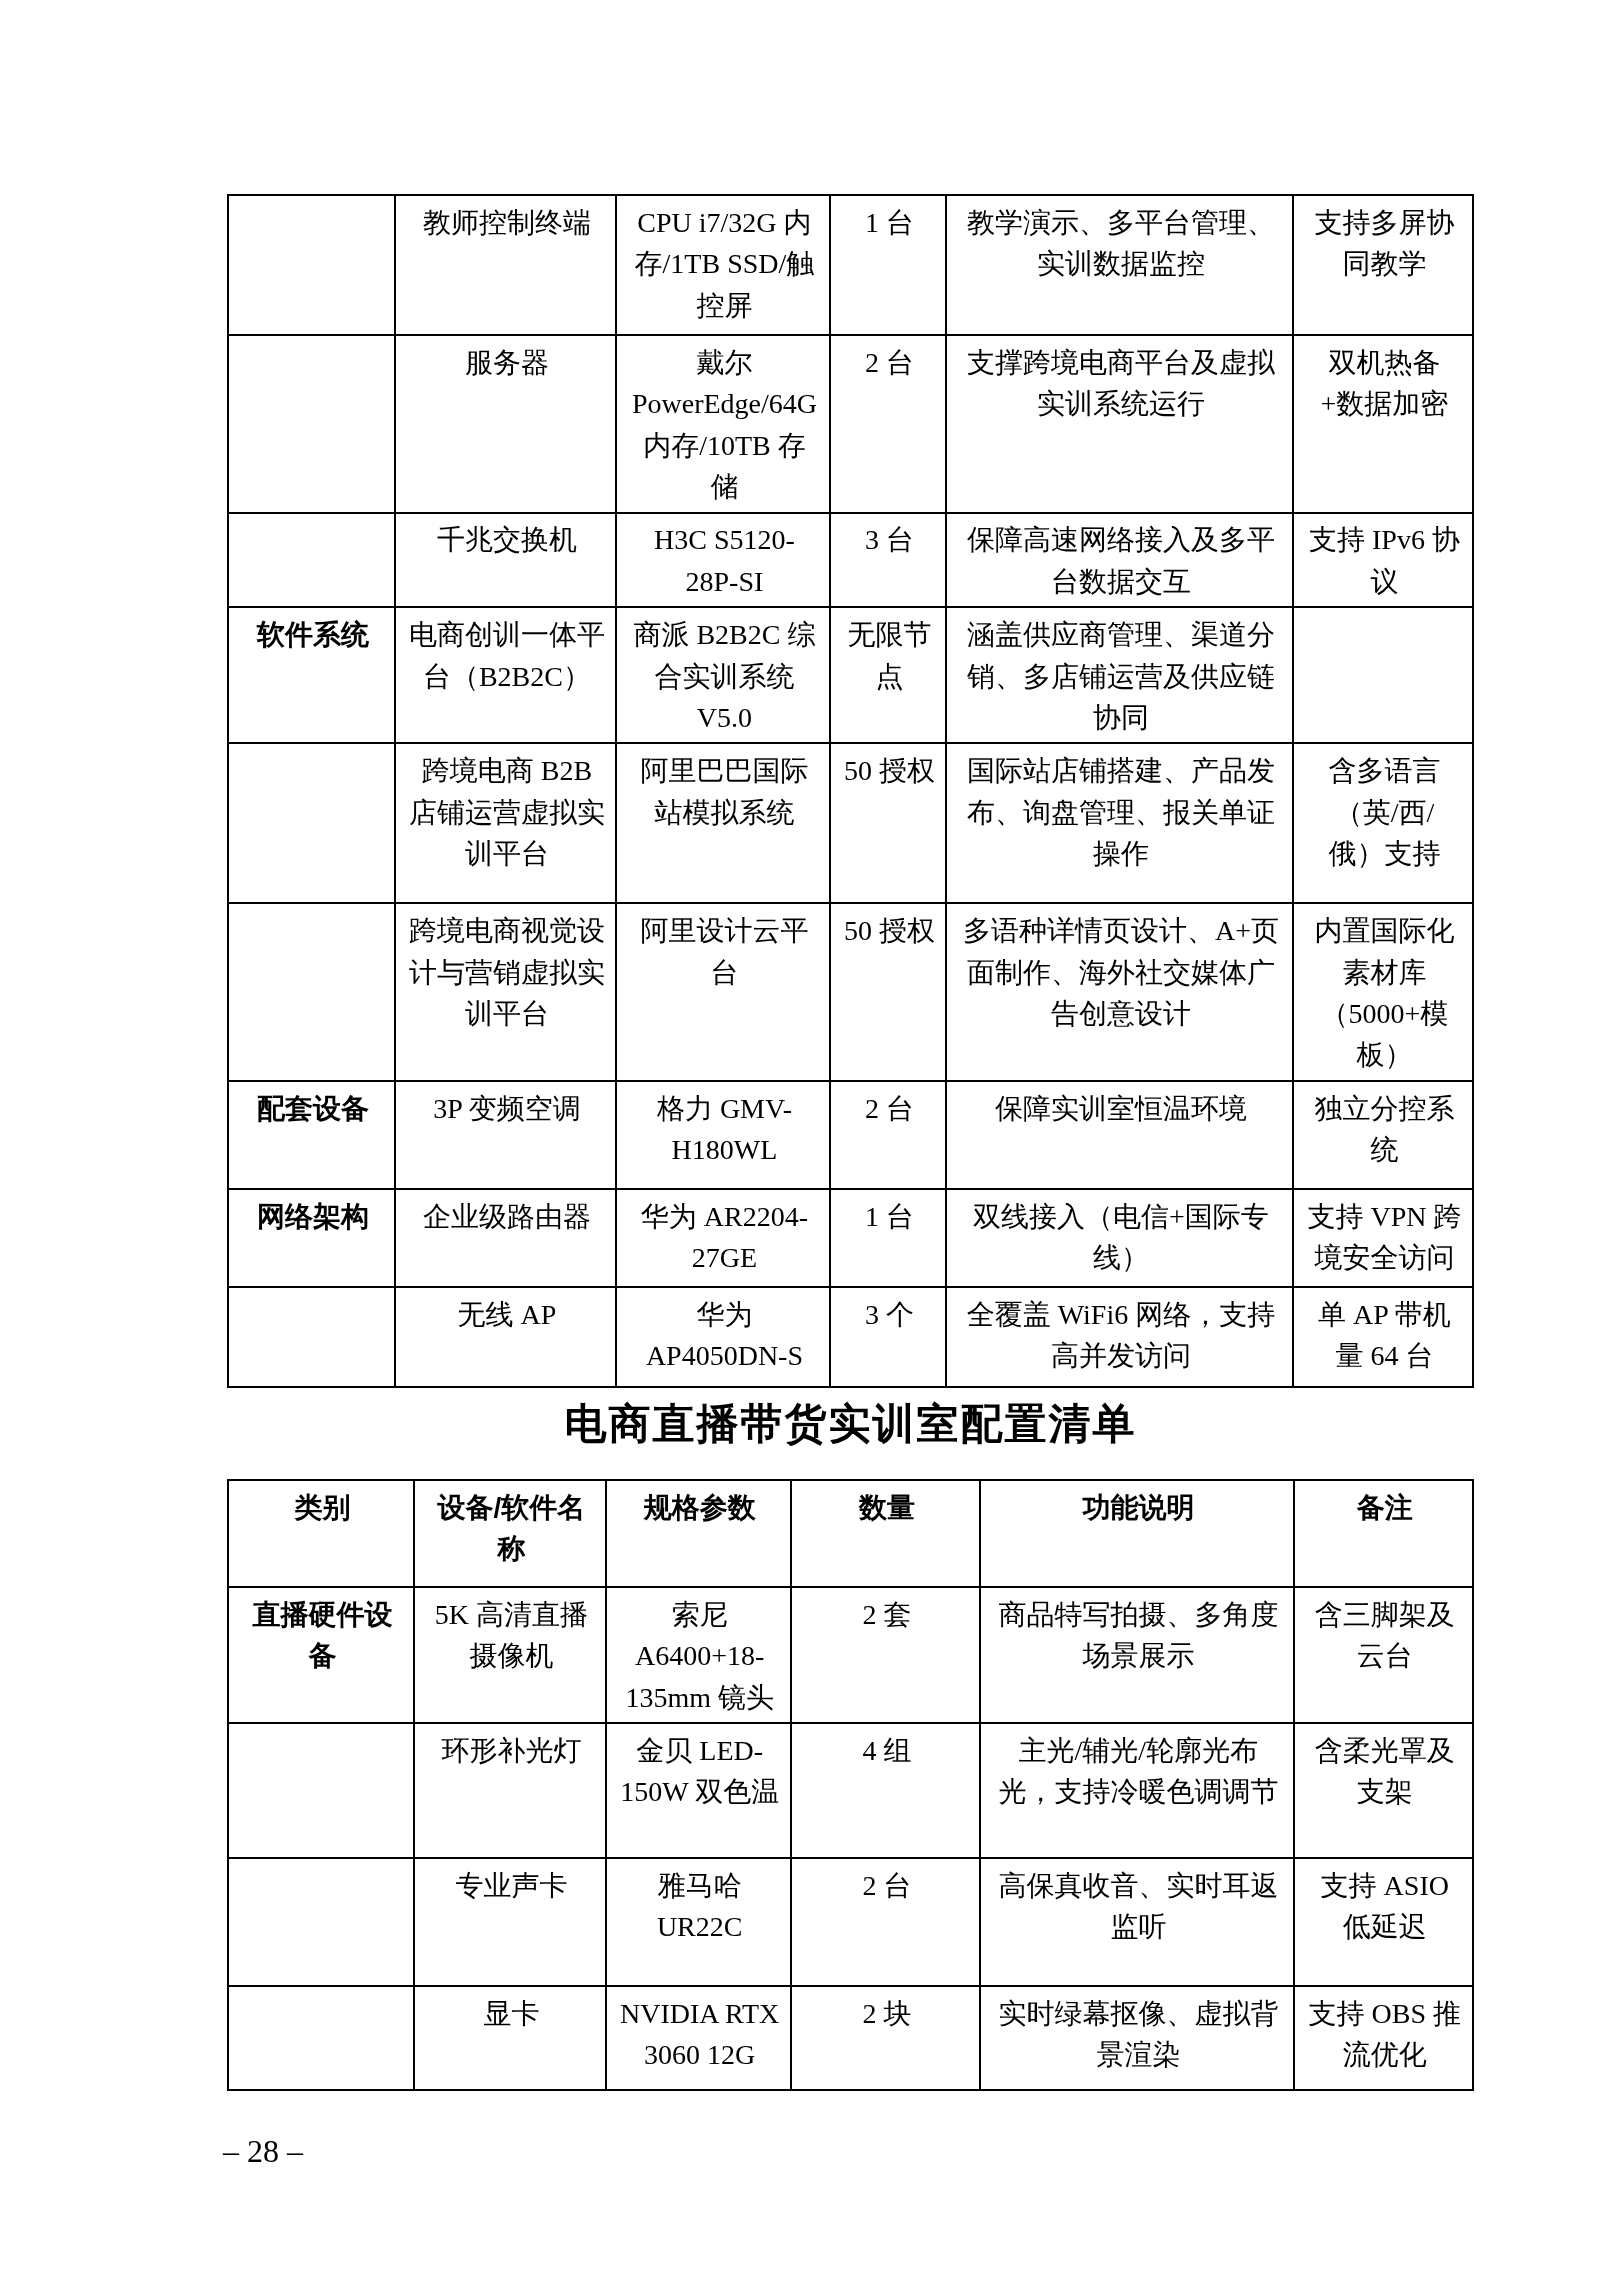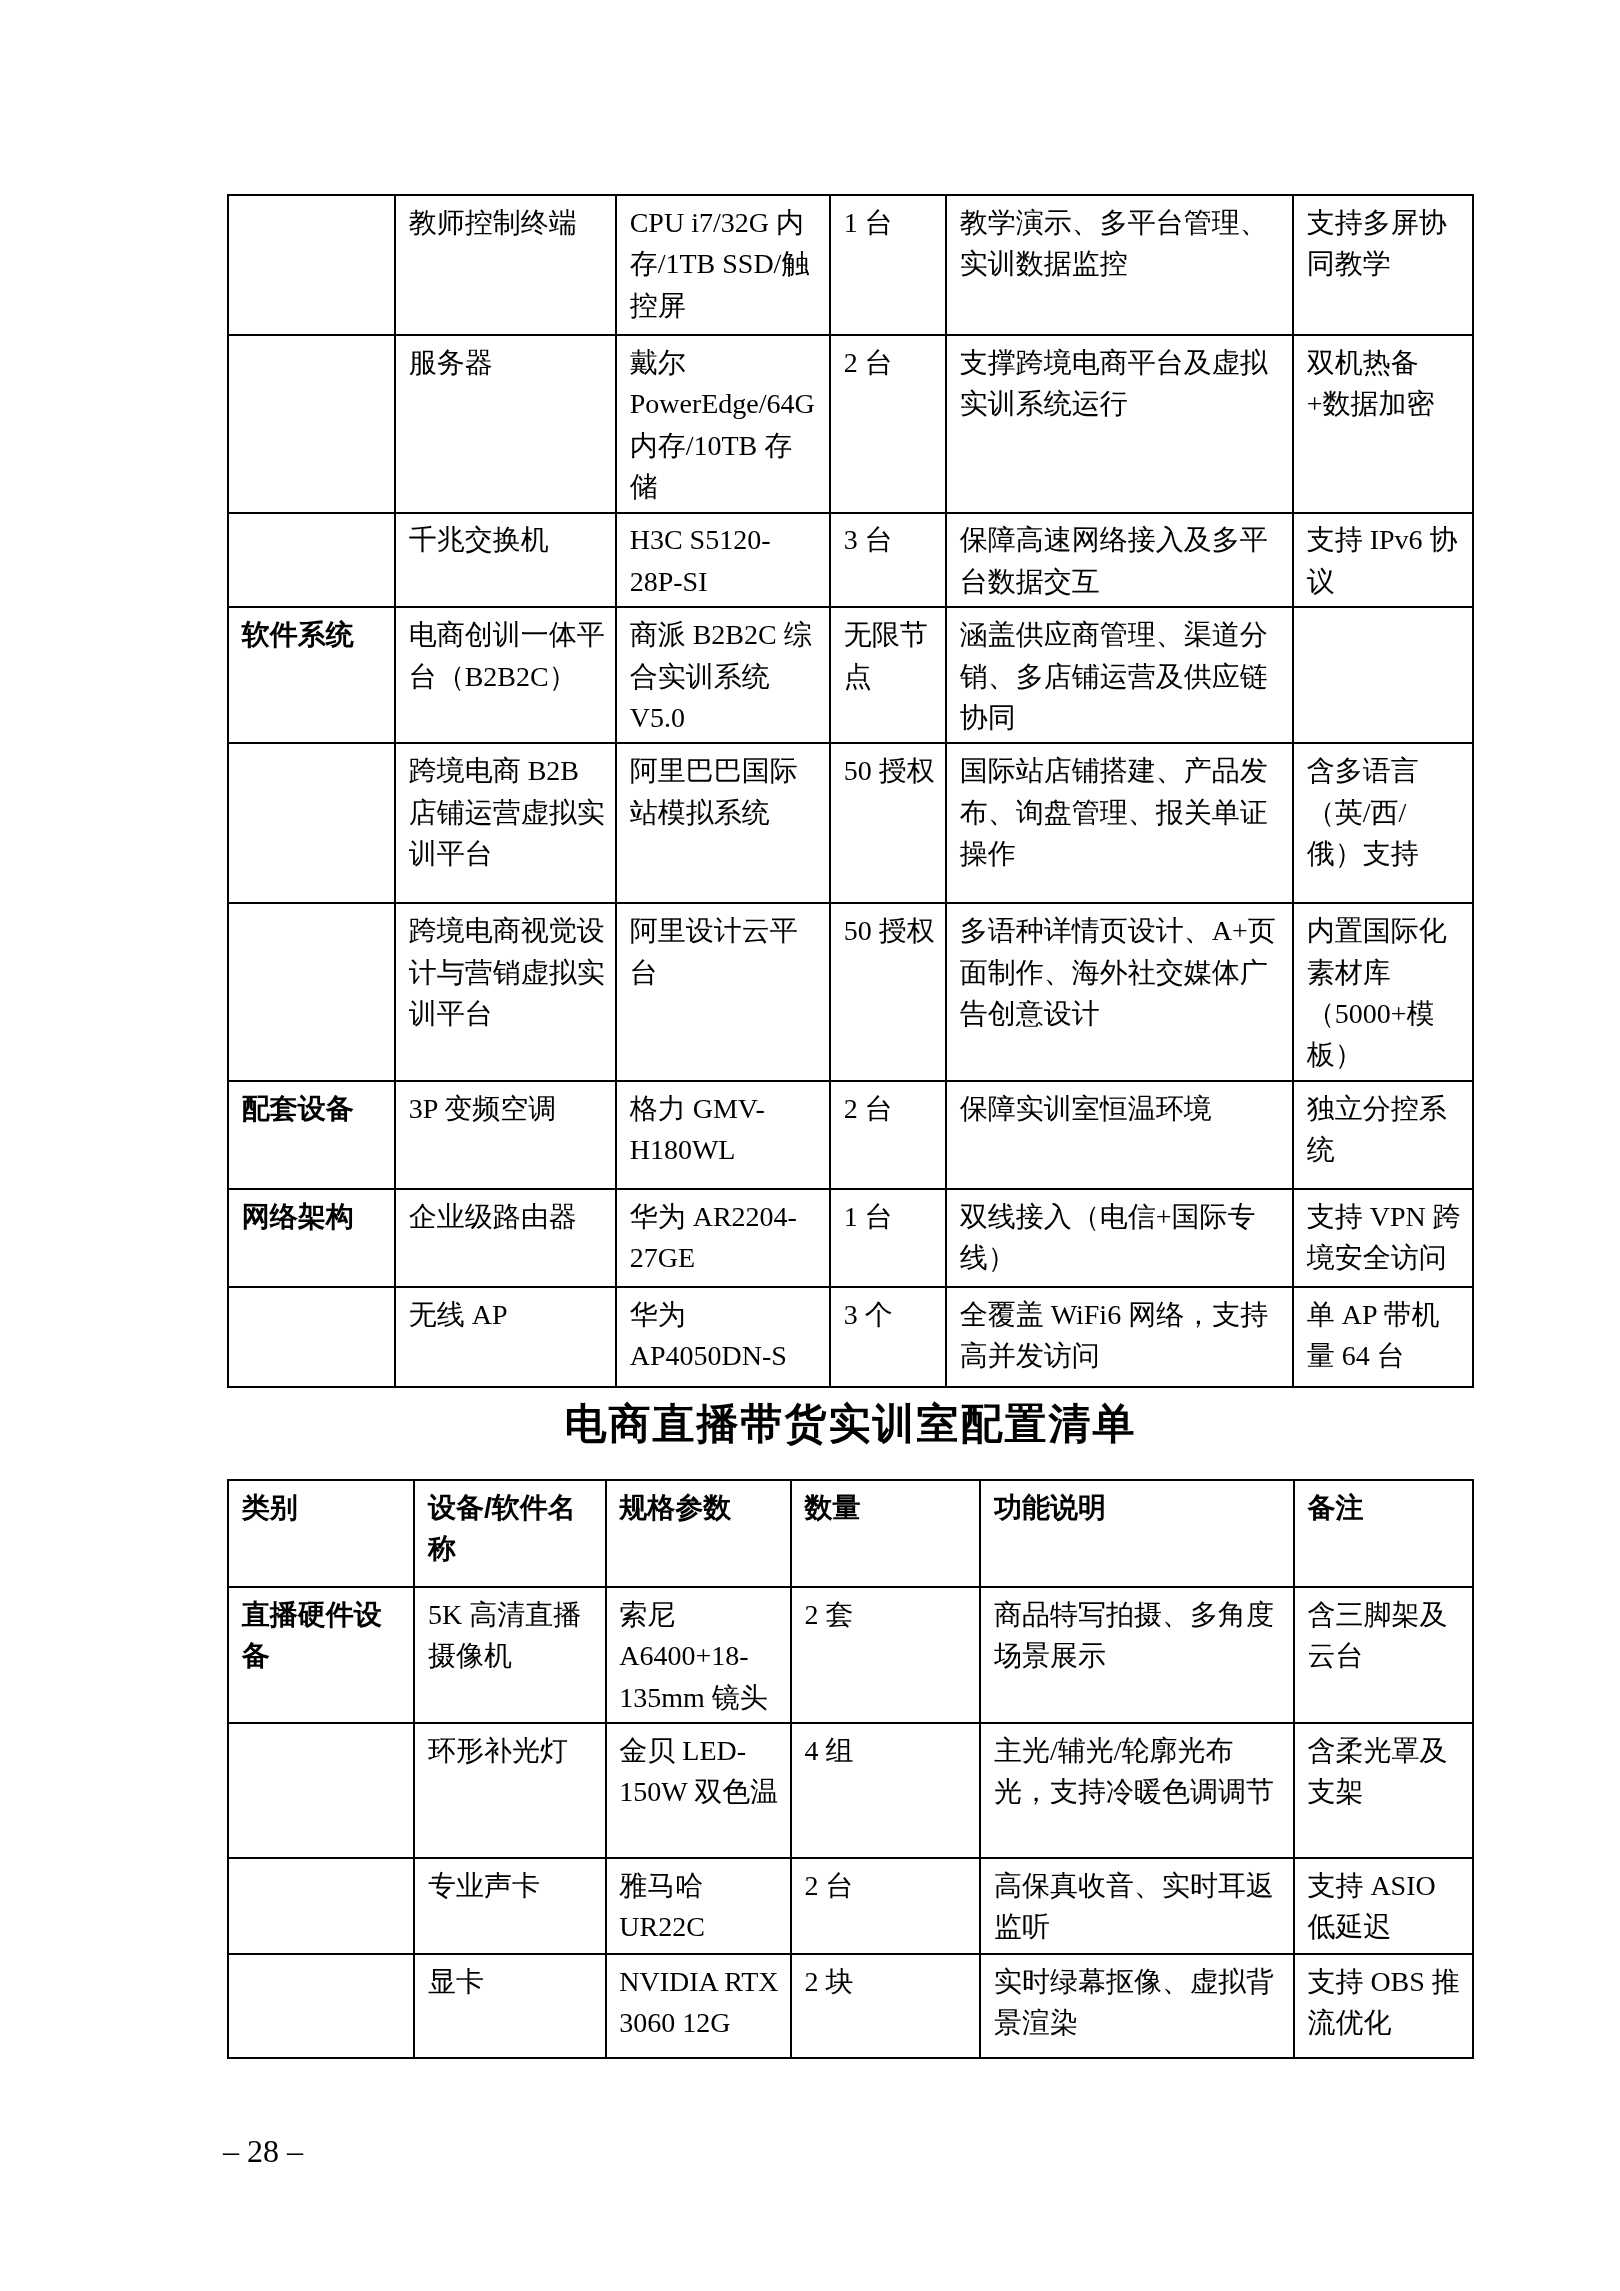--- a/index.html
+++ b/index.html
@@ -10,20 +10,21 @@
     background:#ffffff;
     font-family:"Liberation Serif", serif;
     color:#000;
     margin:0 auto;
     overflow:hidden;
   }
   table.doc {
     position:absolute;
     border-collapse:collapse;
     table-layout:fixed;
+    text-align:center;
   }
   table.doc td {
     border:2.9px solid #000;
     vertical-align:top;
     padding:5.9px 9.8px 3.9px 12.7px;
     font-size:28px;
     line-height:1.48;
     word-break:break-word;
     overflow:hidden;
   }
@@ -40,21 +41,21 @@
   #t1 tr.r3 { height:125px; }
   #t1 tr.r4 { height:160px; }
   #t1 tr.r5 { height:176px; }
   #t1 tr.r6 { height:108px;padding-left:44px; }
   #t1 tr.r7 { height:98px; }
   #t1 tr.r8 { height:100px; }
 
   #t2 tr.hd { height:107px; }
   #t2 tr.r0 { height:135px; }
   #t2 tr.r1 { height:135px; }
-  #t2 tr.r2 { height:96px;border-radius:28px; }
+  #t2 tr.r2 { height:128px;border-radius:28px; }
   #t2 tr.r3 { height:104px; }
 
   .title {
     position:absolute;
     left:227px; top:1396px; width:1247px;
     text-align:center;
     font-size:42px;
     font-weight:700;
     font-family:"Liberation Sans", sans-serif;
     letter-spacing:2px;

